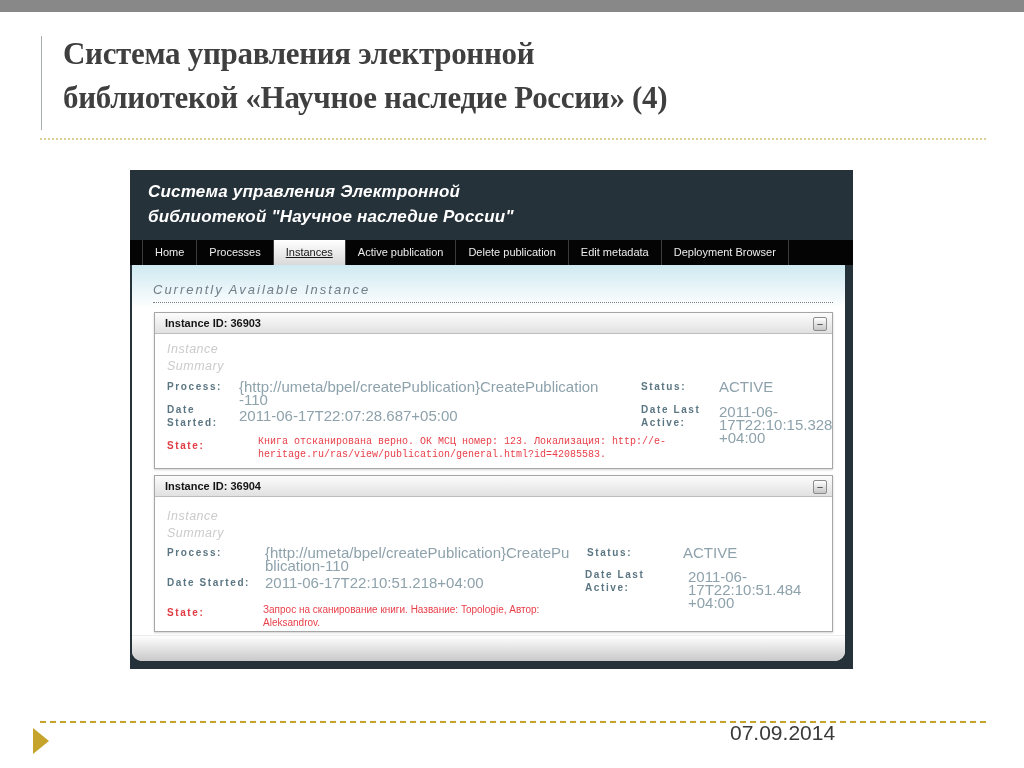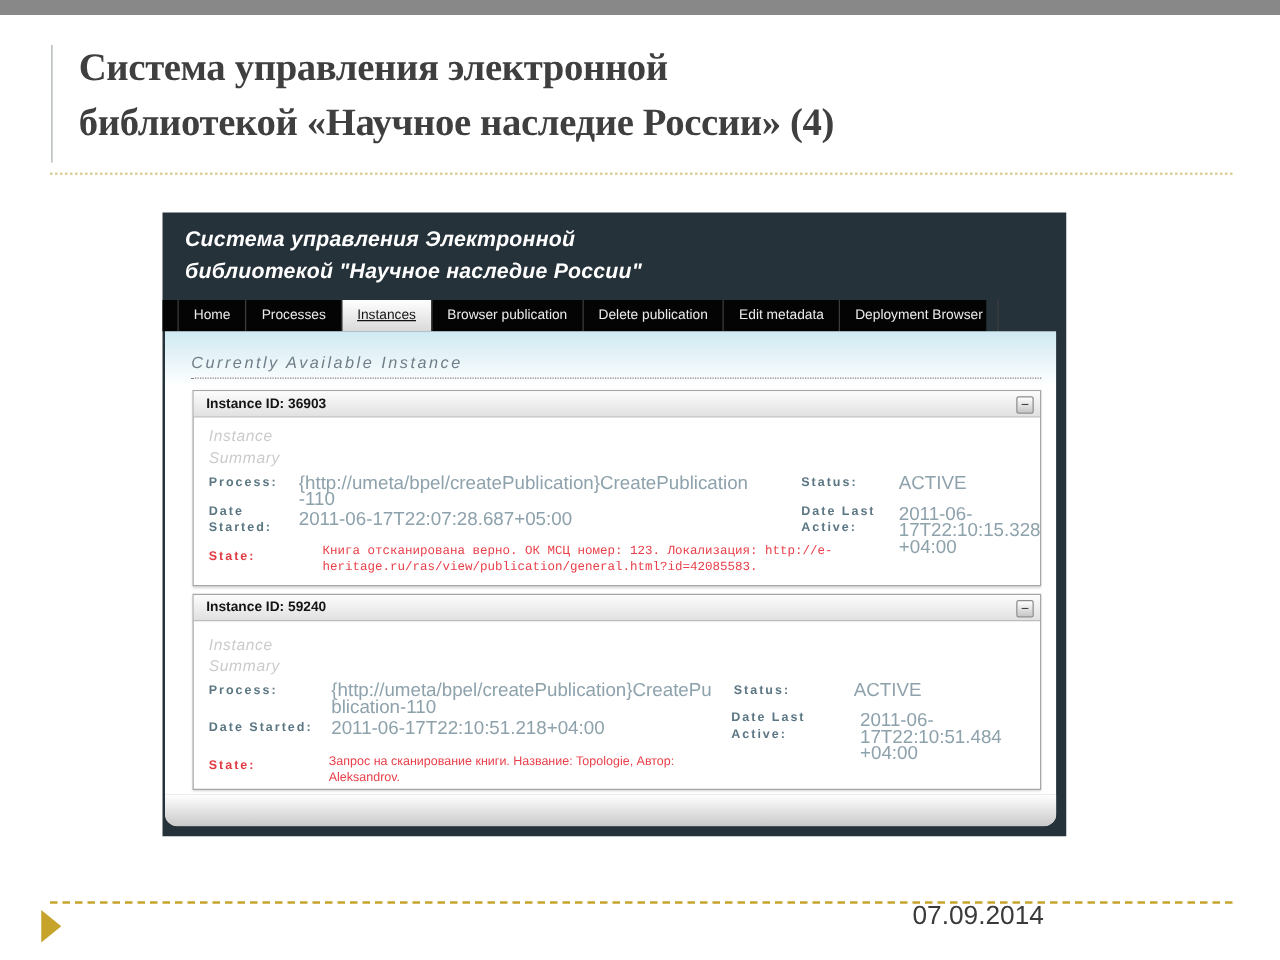--- a/index.html
+++ b/index.html
@@ -25,21 +25,21 @@
   .slide-date { position:absolute; left:730px; top:709px; font-size:21px; color:#3a3a3a; }
 
   
   .app { position:absolute; left:130px; top:158px; width:723px; height:499px; background:#26323a; }
   .app-header { padding:9px 0 0 18px; }
   .app-header .line {
     display:block; color:#ffffff; font-weight:bold; font-style:italic;
     font-size:17px; line-height:25px; letter-spacing:0.2px;
   }
   .app-nav {
-    position:absolute; left:0; top:70px; width:659px; height:25px;
+    position:absolute; left:0; top:70px; width:723px; height:25px;
     background:#040404; display:flex; padding-left:12px;
   }
   .tab {
     color:#ececec; font-size:11px; line-height:25px; padding:0 12px;
     border-right:1px solid #3c3c3c; white-space:nowrap; cursor:pointer;
   }
   .tab:first-child { border-left:1px solid #3c3c3c; }
   .tab.active { background:linear-gradient(#ffffff,#d9d9d9); color:#141414;text-decoration:underline; }
 
   
@@ -132,21 +132,21 @@
 
     <div class="app-header">
       <span class="line">Система управления Электронной</span>
       <span class="line">библиотекой "Научное наследие России"</span>
     </div>
 
     <div class="app-nav">
       <div class="tab">Home</div>
       <div class="tab">Processes</div>
       <div class="tab active">Instances</div>
-      <div class="tab">Browser publication</div>
+      <div class="tab">Active publication</div>
       <div class="tab">Delete publication</div>
       <div class="tab">Edit metadata</div>
       <div class="tab">Deployment Browser</div>
     </div>
 
     <div class="app-content">
       <div class="section-title">Currently Available Instance</div>
       <div class="section-rule"></div>
 
       <div class="panel p1">
@@ -162,21 +162,21 @@
         <div class="val v-status">ACTIVE</div>
         <div class="lbl l-ds">Date Started:</div>
         <div class="val v-ds">2011-06-17T22:07:28.687+05:00</div>
         <div class="lbl l-dla">Date Last Active:</div>
         <div class="val v-dla">2011-06-17T22:10:15.328+04:00</div>
         <div class="lbl red l-state">State:</div>
         <div class="val red v-state">Книга отсканирована верно. ОК МСЦ номер: 123. Локализация: http://e-heritage.ru/ras/view/publication/general.html?id=42085583.</div>
       </div>
 
       <div class="panel p2">
-        <div class="panel-header">Instance ID: 59240</div>
+        <div class="panel-header">Instance ID: 36904</div>
         <div class="collapse-btn">−</div>
         <div class="summary">
           <span>Instance</span><br>
           <span>Summary</span>
         </div>
         <div class="lbl l-process">Process:</div>
         <div class="val v-process">{http://umeta/bpel/createPublication}CreatePublication-110</div>
         <div class="lbl l-status">Status:</div>
         <div class="val v-status">ACTIVE</div>
         <div class="lbl l-ds">Date Started:</div>

